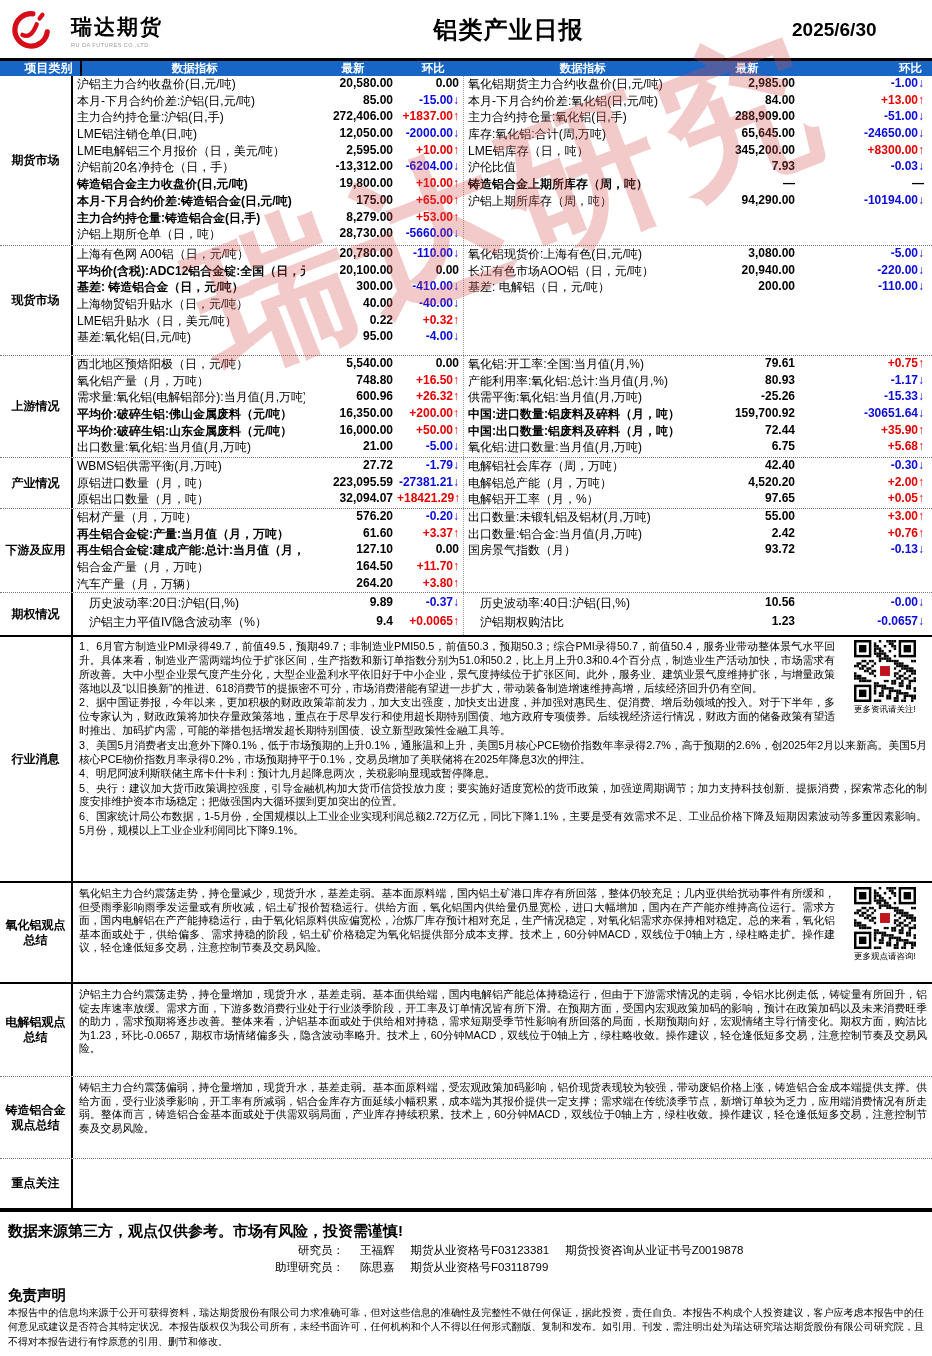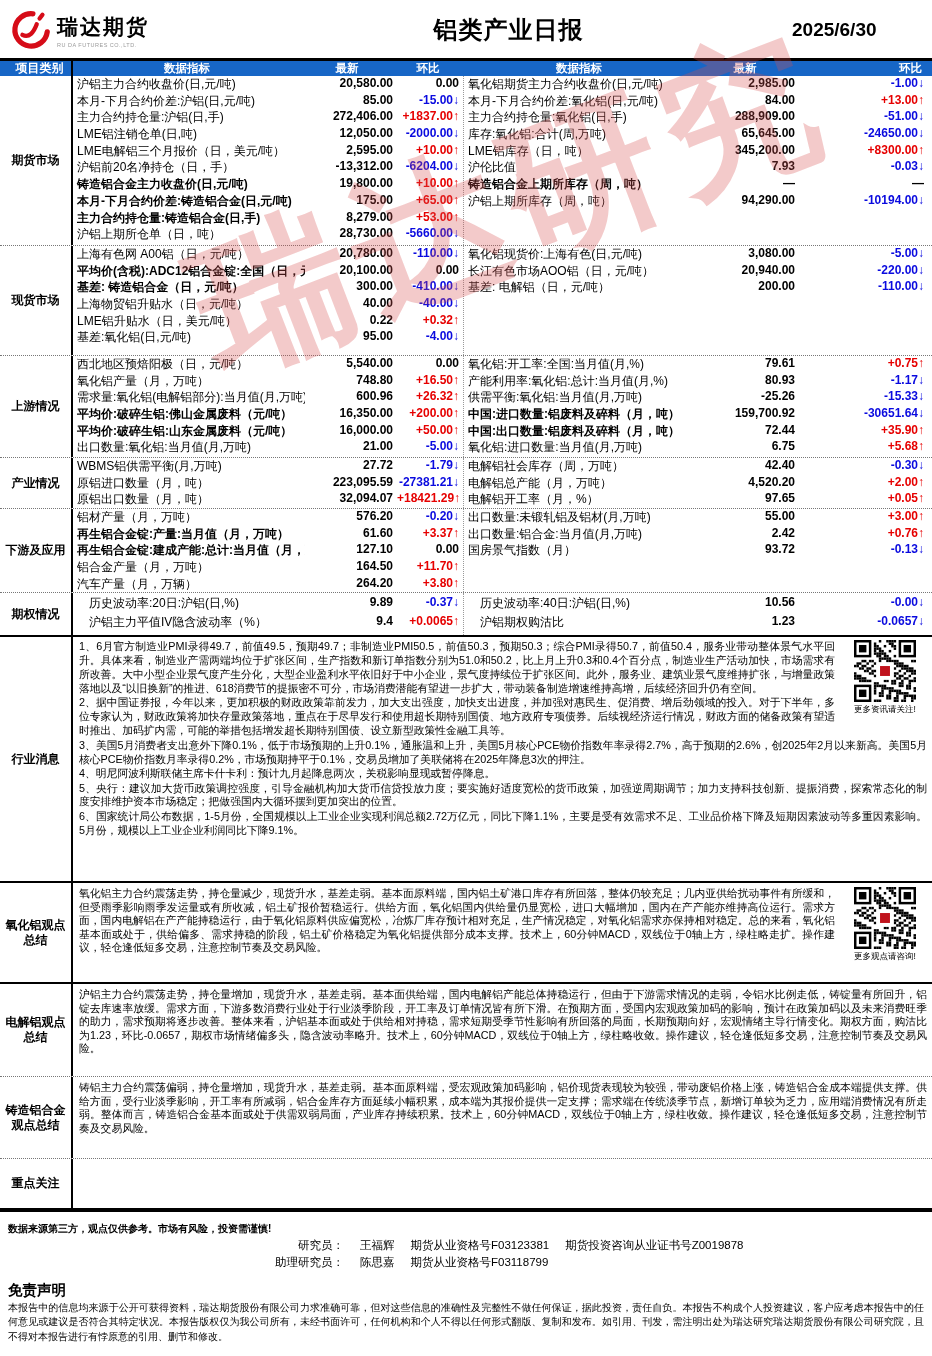--- a/index.html
+++ b/index.html
@@ -1,30 +1,30 @@
 <!DOCTYPE html>
 <html><head>
 <meta charset="utf-8">
 <style>
   html,body{margin:0;padding:0;background:#fff;}
   .page{position:relative;width:932px;height:1356px;background:#fff;overflow:hidden;
         font-family:"Liberation Sans","DejaVu Sans",sans-serif;color:#000;}
   
   .hdr{height:58px;display:flex;align-items:center;padding:2px 10px 0 10px;box-sizing:border-box;}
-  .brand{width:215px;display:flex;align-items:center;gap:5px;}
+  .brand{width:215px;display:flex;align-items:center;gap:19px;}
   .logo-svg{width:42px;height:42px;flex:0 0 auto;}
   .brand-cn{font-size:21px;font-weight:700;letter-spacing:2px;}
   .brand-en{font-size:5.5px;color:#9a9a9a;letter-spacing:.5px;margin-top:1px;}
   .title{flex:1;text-align:center;font-size:24px;font-weight:700;letter-spacing:1px;}
   .date{width:130px;font-size:19px;font-weight:700;}
   
   .thead{display:flex;height:18px;background:#1766c6;color:#fff;font-size:11.5px;font-weight:700;
          border-top:3px solid #000;box-sizing:border-box;align-items:center;}
   .th{box-sizing:border-box;text-align:center;}
-  .th.cat{width:73px;text-align:left;padding-left:8px;}
+  .th.cat{width:73px;text-align:left;padding-left:8px;margin-left:9px;}
   .th.l-ind{width:228px;} .th.l-val{width:92px;} .th.l-chg{width:70px;}
   .th.r-ind{width:232px;} .th.r-val{width:100px;} .th.r-chg{width:137px;text-align:right;padding-right:10px;}
   
   .section{display:flex;border-bottom:1px dotted #777;box-sizing:border-box;}
   .cat{width:73px;box-sizing:border-box;border-right:2px solid #000;display:flex;align-items:center;
        justify-content:center;text-align:center;font-weight:700;font-size:12px;white-space:pre-line;line-height:15px;flex:0 0 auto;}
   .halves{display:flex;flex:1;}
   .half{display:flex;flex-direction:column;box-sizing:border-box;}
   .half.left{width:391px;border-right:1px dotted #999;}
   .half.right{width:466px;}
@@ -47,21 +47,21 @@
   .sec-elec{height:94px;border-top:2px solid #000;}
   .sec-elec .body,.sec-alumina .body,.sec-cast .body{line-height:13.5px;padding-top:4px;}
   .sec-cast{height:82px;border-top:1px dotted #777;}
   .sec-focus{height:50px;border-top:1px dotted #777;}
   .news-p{margin:0 0 .5px 0;}
   .qrbox{float:right;width:84px;text-align:center;margin:0 0 3px 8px;}
   .qrbox svg{width:62px;height:62px;display:block;margin:0 auto;}
   .qrcap{font-size:8.5px;font-weight:400;margin-top:1px;}
   .table-end{height:3.5px;background:#000;}
   
-  .note{margin:10px 8px 2px 8px;font-size:10px;font-weight:700;}
+  .note{margin:10px 8px 2px 8px;font-size:15px;font-weight:700;}
   .rline{display:flex;gap:16px;font-size:11.5px;margin:2px 0 0 258px;}
   .rlabel{width:86px;text-align:right;flex:0 0 auto;}
   .disc-title{margin:11px 8px 1px 8px;font-size:14.5px;font-weight:700;}
   .disc{margin:1px 8px 0 8px;font-size:10px;line-height:14.6px;text-align:justify;}
   
   .watermark{position:absolute;top:225px;left:165px;font-size:155px;font-weight:700;
              color:rgba(214,80,80,.30);transform:rotate(-21deg);transform-origin:left top;
              letter-spacing:10px;white-space:nowrap;pointer-events:none;z-index:6;}
 </style>
 </head>

